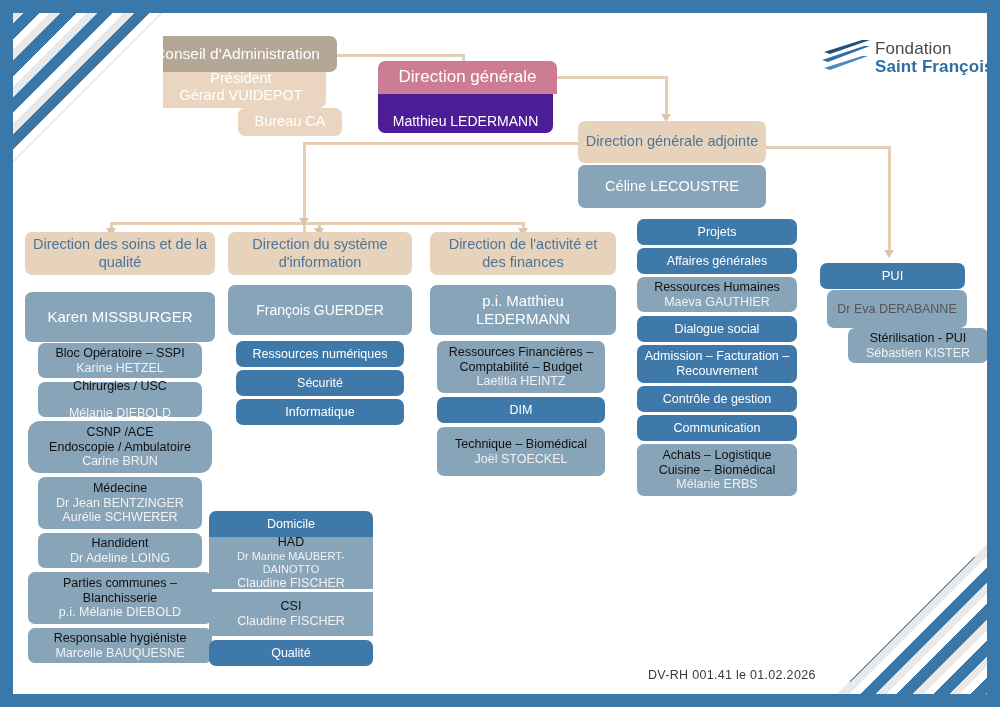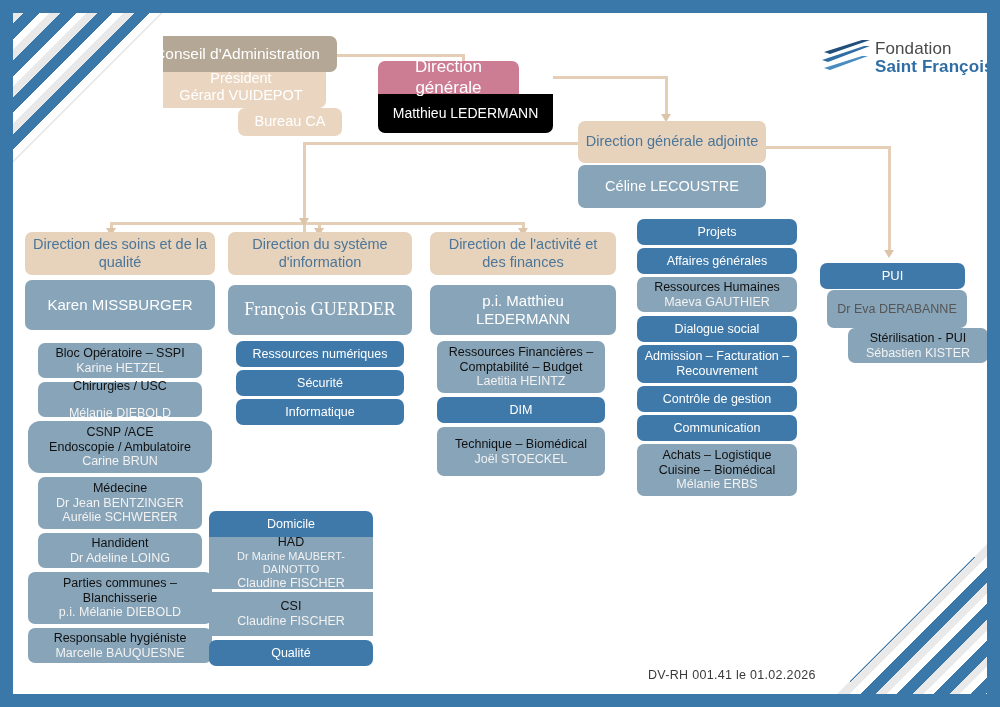--- a/index.html
+++ b/index.html
@@ -51,21 +51,21 @@
   }
   .box .t1{display:block;width:100%;}
   .box .t2{display:block;width:100%;}
   .box .t3{display:block;width:100%;}
 
   
   .c-taupe    {background:#b5a795;color:#ffffff;}
   .c-beige    {background:#e7d2bb;color:#4b7699;}
   .c-beige-lt {background:#ead6c0;color:#ffffff;}
   .c-pink-dk  {background:#cc7d94;color:#ffffff;}
-  .c-pink-lt  {background:#000000;color:#ffffff;}
+  .c-pink-lt  {background:#4c1d95;color:#ffffff;justify-content:flex-end;}
   .c-blue-md  {background:#87a4b8;color:#ffffff;}
   .c-blue-dk  {background:#3f79a9;color:#ffffff;}
 
   .title-line{font-weight:normal;color:#111;}
   .name-line {color:#f2f2f2;font-weight:normal;}
   .name-line-dark{color:#555;}
 
   
   .conn{position:absolute;background:#e4cfb6;z-index:1;}
   .conn-h{height:3px;}
@@ -133,38 +133,38 @@
 
   <div class="box c-beige-lt" style="left:156px;top:66px;width:170px;height:42px;font-size:14.5px;z-index:3;">
     <span class="t1">Président</span>
     <span class="t2">Gérard VUIDEPOT</span>
   </div>
 
   <div class="box c-beige-lt" style="left:238px;top:108px;width:104px;height:28px;font-size:14.5px;z-index:2;">
     <span class="t1">Bureau CA</span>
   </div>
 
-  <div class="box c-pink-dk" style="left:378px;top:61px;width:141px;height:33px;font-size:17px;z-index:4;border-radius:7px 7px 0 0;">
+  <div class="box c-pink-dk" style="left:378px;top:61px;width:179px;height:33px;font-size:17px;z-index:4;border-radius:7px 7px 0 0;">
     <span class="t1">Direction générale</span>
   </div>
   <div class="box c-pink-lt" style="left:378px;top:94px;width:175px;height:39px;font-size:14px;z-index:3;border-radius:0 0 7px 7px;">
     <span class="t1">Matthieu LEDERMANN</span>
   </div>
 
   <div class="box c-beige" style="left:578px;top:121px;width:188px;height:42px;font-size:14.5px;z-index:4;">
     <span class="t1">Direction générale adjointe</span>
   </div>
   <div class="box c-blue-md" style="left:578px;top:165px;width:188px;height:43px;font-size:14.5px;z-index:3;">
     <span class="t1">Céline LECOUSTRE</span>
   </div>
 
   <div class="box c-beige" style="left:25px;top:232px;width:190px;height:43px;font-size:14.5px;">
     <span class="t1">Direction des soins et de la qualité</span>
   </div>
-  <div class="box c-blue-md" style="left:25px;top:280px;width:190px;height:50px;font-size:15px;">
+  <div class="box c-blue-md" style="left:25px;top:292px;width:190px;height:50px;font-size:15px;">
     <span class="t1">Karen MISSBURGER</span>
   </div>
 
   <div class="box c-blue-md" style="left:38px;top:343px;width:164px;height:35px;font-size:12.5px;">
     <span class="t1 title-line">Bloc Opératoire – SSPI</span>
     <span class="t2 name-line">Karine HETZEL</span>
   </div>
   <div class="box c-blue-md" style="left:38px;top:382px;width:164px;height:35px;font-size:12.5px;gap:12px;">
     <span class="t1 title-line">Chirurgies / USC</span>
     <span class="t2 name-line">Mélanie DIEBOLD</span>
@@ -189,21 +189,21 @@
     <span class="t3 name-line">p.i. Mélanie DIEBOLD</span>
   </div>
   <div class="box c-blue-md" style="left:28px;top:628px;width:184px;height:35px;font-size:12.5px;">
     <span class="t1 title-line">Responsable hygiéniste</span>
     <span class="t2 name-line">Marcelle BAUQUESNE</span>
   </div>
 
   <div class="box c-beige" style="left:228px;top:232px;width:184px;height:43px;font-size:14.5px;">
     <span class="t1">Direction du système d'information</span>
   </div>
-  <div class="box c-blue-md" style="left:228px;top:285px;width:184px;height:50px;font-size:18px;font-family:Liberation Serif, serif;">
+  <div class="box c-blue-md" style="left:228px;top:285px;width:184px;height:50px;font-size:14px;">
     <span class="t1">François GUERDER</span>
   </div>
   <div class="box c-blue-dk" style="left:236px;top:341px;width:168px;height:26px;font-size:12.5px;">
     <span class="t1">Ressources numériques</span>
   </div>
   <div class="box c-blue-dk" style="left:236px;top:370px;width:168px;height:26px;font-size:12.5px;">
     <span class="t1">Sécurité</span>
   </div>
   <div class="box c-blue-dk" style="left:236px;top:399px;width:168px;height:26px;font-size:12.5px;">
     <span class="t1">Informatique</span>

